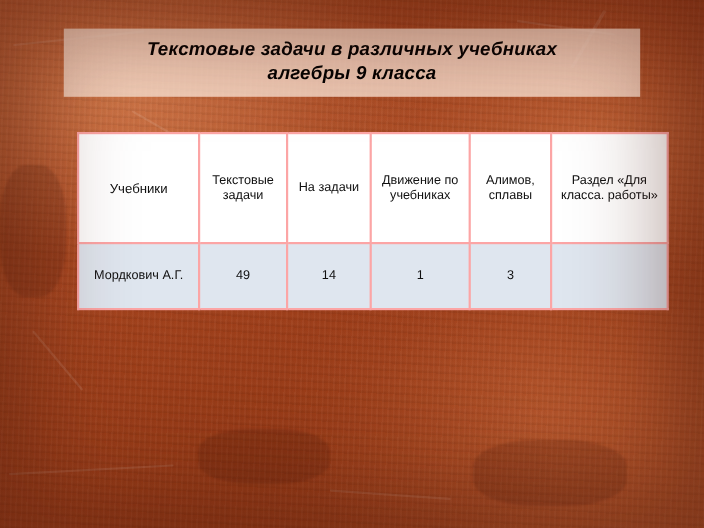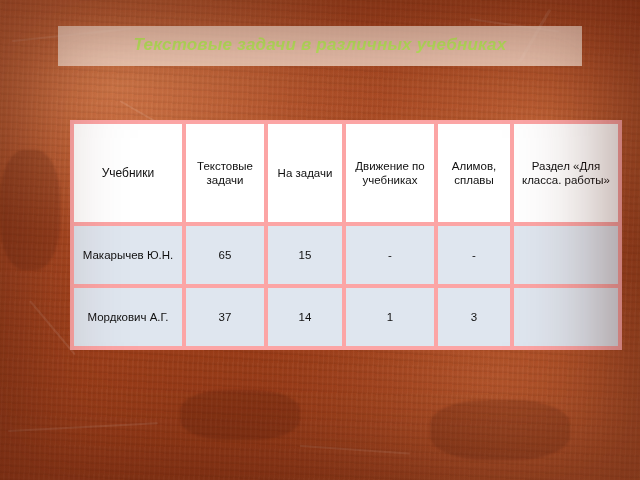--- a/index.html
+++ b/index.html
@@ -67,39 +67,39 @@
     background: rgba(255,232,216,0.78);
     text-align: center;
     box-sizing: border-box;
   }
   .title-box .title-line {
     font-family: "Liberation Sans", sans-serif;
     font-weight: bold;
     font-style: italic;
     font-size: 17px;
     line-height: 22px;
-    color: #bef264;
+    color: #000000;
     letter-spacing: 0.2px;
   }
 
   
   .table-wrap {
     position: absolute;
     left: 70px;
     top: 120px;
     width: 500px;
   }
   table.data {
     border-collapse: collapse;
     width: 500px;
     table-layout: fixed;
     background: rgba(255,255,255,0.0);
   }
   table.data td {
-    border: 4px solid #fca5a5;
+    border: 2px solid #fca5a5;
     font-family: "Liberation Sans", sans-serif;
     font-size: 11.5px;
     color: #101010;
     text-align: center;
     vertical-align: middle;
     padding: 3px 2px;
     line-height: 14px;
   }
   table.data tr.r-head td {
     background: #ffffff;
@@ -134,44 +134,37 @@
   <div class="bg-scratch" style="left:8px; top:430px; width:150px; height:2px; transform: rotate(-3deg);"></div>
   <div class="bg-scratch" style="left:300px; top:445px; width:110px; height:2px; transform: rotate(4deg);"></div>
   <div class="bg-scratch" style="left:585px; top:200px; width:80px; height:2px; transform: rotate(75deg);"></div>
   <div class="bg-scratch" style="left:120px; top:100px; width:45px; height:2px; transform: rotate(30deg);"></div>
   <div class="bg-dark" style="left:180px; top:390px; width:120px; height:50px;"></div>
   <div class="bg-dark" style="left:430px; top:400px; width:140px; height:60px;"></div>
   <div class="bg-dark" style="left:0px; top:150px; width:60px; height:120px;"></div>
 
   <div class="title-box">
     <div class="title-line">Текстовые задачи в различных учебниках</div>
+    <div class="title-line">алгебры 9 класса</div>
   </div>
 
   <div class="table-wrap">
     <table class="data">
       <tbody>
         <tr class="r-head">
           <td class="c0">Учебники</td>
           <td class="c1">Текстовые задачи</td>
           <td class="c2">На задачи</td>
           <td class="c3">Движение по учебниках</td>
           <td class="c4">Алимов, сплавы</td>
           <td class="c5">Раздел «Для класса. работы»</td>
         </tr>
-        <tr class="r0">
-          <td class="c0">Макарычев Ю.Н.</td>
-          <td class="c1">65</td>
-          <td class="c2">15</td>
-          <td class="c3">-</td>
-          <td class="c4">-</td>
-          <td class="c5"></td>
-        </tr>
         <tr class="r2">
           <td class="c0">Мордкович А.Г.</td>
-          <td class="c1">37</td>
+          <td class="c1">49</td>
           <td class="c2">14</td>
           <td class="c3">1</td>
           <td class="c4">3</td>
           <td class="c5"></td>
         </tr>
       </tbody>
     </table>
   </div>
 
   <div class="vignette"></div>

